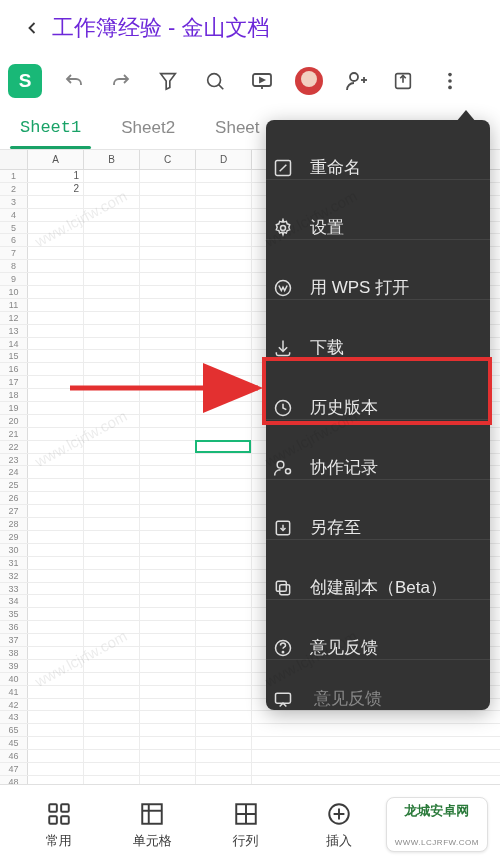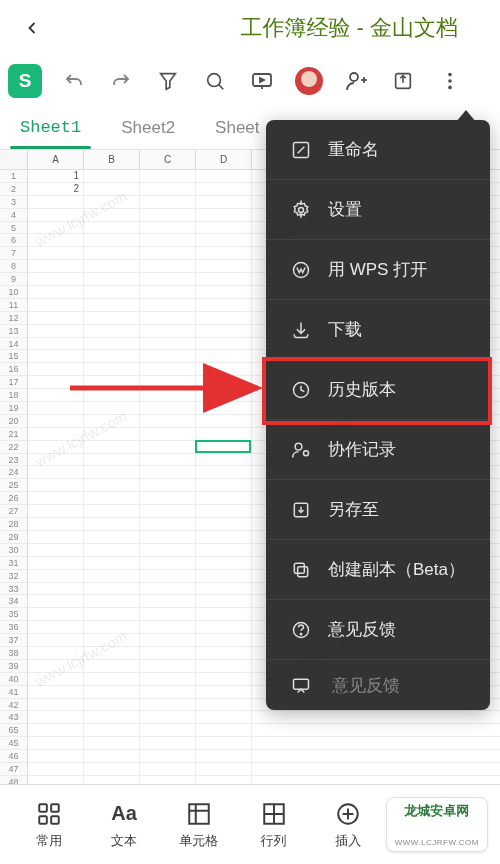--- a/index.html
+++ b/index.html
@@ -1,19 +1,19 @@
 <!DOCTYPE html>
 <html><head>
 <meta charset="utf-8">
 <style>
   * { margin: 0; padding: 0; box-sizing: border-box; }
   body { font-family: -apple-system, "PingFang SC", "Microsoft YaHei", sans-serif; width: 500px; height: 864px; background: #fff; overflow: hidden; position: relative; }
   .titlebar { height: 56px; display: flex; align-items: center; padding: 0 12px; }
   .back-btn { width: 40px; height: 40px; display: flex; align-items: center; justify-content: center; color: #373737; }
-  .title { flex: 1; text-align: right; font-size: 22px; color: #4d7c0f; font-weight: 400; padding-right: 30px; }
+  .title { flex: 1; text-align: left; font-size: 22px; color: #6d28d9; font-weight: 400; padding-right: 30px; }
   .toolbar { height: 50px; display: flex; align-items: center; padding: 0 8px; gap: 5px; }
   .tb-logo { width: 34px; height: 34px; background: #19b877; border-radius: 7px; display: flex; align-items: center; justify-content: center; color: #fff; font-weight: 700; font-size: 19px; margin-right: 6px; }
   .tb-icon { width: 42px; height: 42px; display: flex; align-items: center; justify-content: center; color: #838383; }
   .tb-icon.strong { color: #4f4f4f; }
   .tb-avatar { width: 28px; height: 28px; border-radius: 50%; background: #d23d3d; position: relative; overflow: hidden; }
   .tb-avatar::before { content: ""; position: absolute; top: 4px; left: 6px; width: 16px; height: 16px; background: #f2d0c0; border-radius: 50%; }
 
   .tooltip-arrow { position: absolute; top: 110px; right: 24px; width: 0; height: 0; border-left: 10px solid transparent; border-right: 10px solid transparent; border-bottom: 12px solid #333; z-index: 31; }
 
   .tabs { height: 44px; display: flex; align-items: flex-end; border-bottom: 1px solid #e4e4e4; position: relative; }
@@ -25,21 +25,21 @@
   .col-headers { display: flex; height: 20px; border-bottom: 1px solid #dcdcdc; }
   .rowhead { width: 28px; flex: 0 0 28px; border-right: 1px solid #dcdcdc; background: #f7f7f7; }
   .colh { width: 56px; text-align: center; border-right: 1px solid #dcdcdc; line-height: 20px; background: #fafafa; font-size: 10px; }
   .rows { }
   .row { display: flex; height: 12.9px; border-bottom: 1px solid #ececec; }
   .row .rh { width: 28px; flex: 0 0 28px; text-align: center; font-size: 9px; line-height: 12.9px; border-right: 1px solid #dcdcdc; color: #888; background: #fafafa; }
   .cell { width: 56px; border-right: 1px solid #ececec; text-align: right; padding-right: 4px; font-size: 10px; line-height: 12.6px; }
   .sel-cell { position: absolute; border: 2px solid #19b877; pointer-events: none; }
 
   .menu { position: absolute; top: 120px; right: 10px; width: 224px; background: #333; border-radius: 8px; padding: 0; z-index: 30; box-shadow: 0 4px 20px rgba(0,0,0,0.3); }
-  .menu-item { height: 60px; display: flex; align-items: center; gap: 16px; padding: 0 24px; color: #e8e8e8; font-size: 17px; border-bottom: 1px solid #444; }
+  .menu-item { height: 60px; display: flex; align-items: flex-end; gap: 16px; padding: 0 6px; color: #e8e8e8; font-size: 17px; border-bottom: 1px solid #444; }
   .menu-item:last-child { border-bottom: none; height: 50px; gap: 20px; }
   .menu-item.last-partial { color: #888; }
   .mi-icon { width: 22px; height: 22px; display: flex; align-items: center; justify-content: center; color: #ddd; flex: 0 0 22px; }
   .red-box { position: absolute; border: 4px solid #e33030; pointer-events: none; z-index: 35; }
   .arrow-annot { position: absolute; z-index: 36; pointer-events: none; }
 
   .bottombar { position: absolute; bottom: 0; left: 0; right: 0; height: 80px; border-top: 1px solid #e0e0e0; display: flex; align-items: center; justify-content: space-between; padding: 0 12px; background: #fff; }
   .bb-item { flex: 1; display: flex; flex-direction: column; align-items: center; gap: 4px; color: #3c3c3c; font-size: 13px; }
   .bb-icon { width: 28px; height: 28px; display: flex; align-items: center; justify-content: center; }
   .bb-logo { display: flex; flex-direction: column; align-items: center; gap: 18px; background: #fff; border: 1px solid #e0e0e0; border-radius: 8px; padding: 4px 8px; box-shadow: 0 1px 3px rgba(0,0,0,0.1); }
@@ -599,24 +599,20 @@
         <svg width="26" height="26" viewBox="0 0 24 24" fill="none" stroke="currentColor" stroke-width="1.8">
           <rect x="3" y="3" width="7" height="7" rx="1"></rect>
           <rect x="14" y="3" width="7" height="7" rx="1"></rect>
           <rect x="3" y="14" width="7" height="7" rx="1"></rect>
           <rect x="14" y="14" width="7" height="7" rx="1"></rect>
         </svg>
       </div>
     <span>常用</span>
   </div>
   <div class="bb-item">
-    <div class="bb-icon" style="font-size:20px;font-weight:600">Aa</div>
-    <span>文本</span>
-  </div>
-  <div class="bb-item">
     <div class="bb-icon">
         <svg width="26" height="26" viewBox="0 0 24 24" fill="none" stroke="currentColor" stroke-width="1.8">
           <rect x="3" y="3" width="18" height="18"></rect>
           <line x1="3" y1="9" x2="21" y2="9"></line>
           <line x1="9" y1="3" x2="9" y2="21"></line>
         </svg>
       </div>
     <span>单元格</span>
   </div>
   <div class="bb-item">

